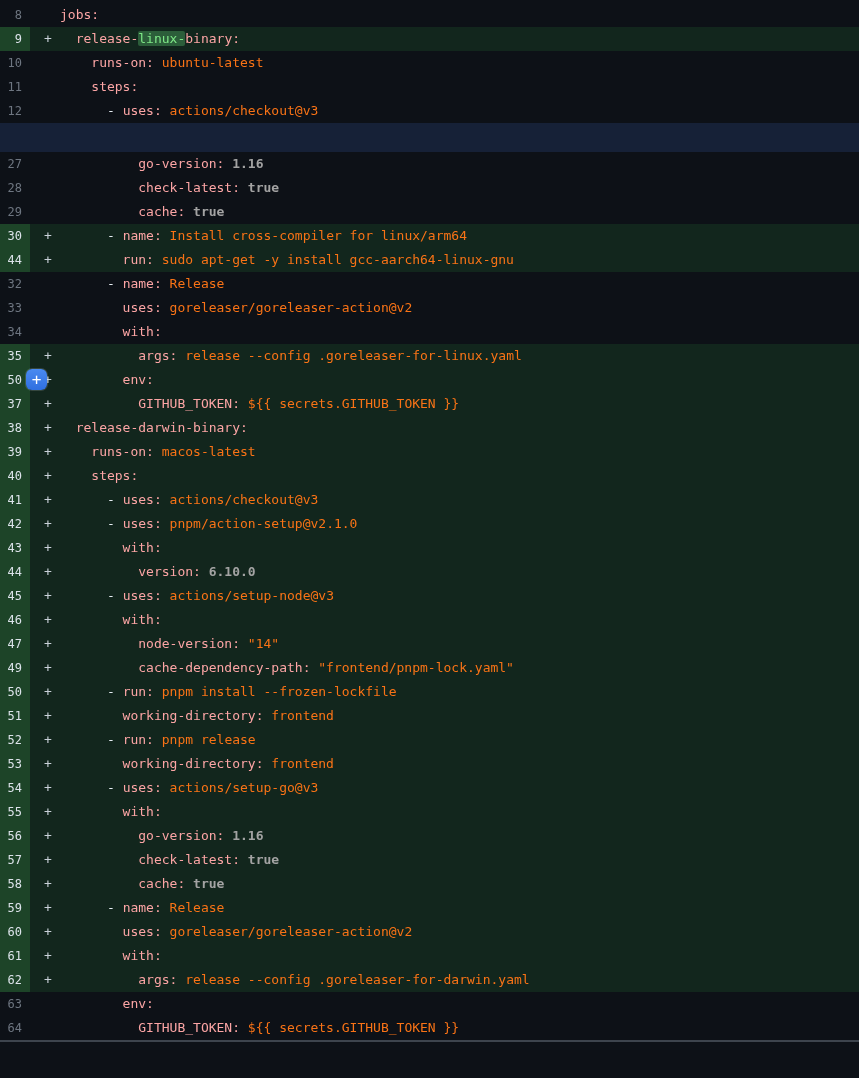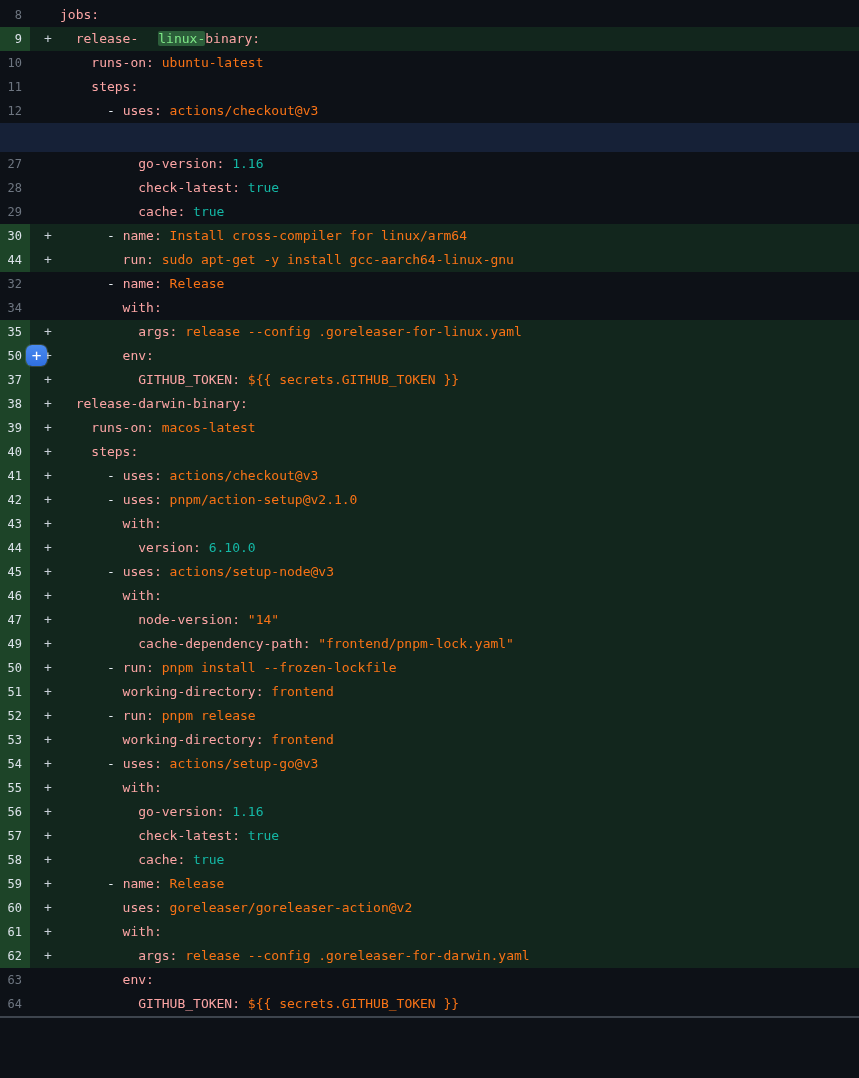--- a/index.html
+++ b/index.html
@@ -16,23 +16,23 @@
     flex:0 0 30px;width:30px;box-sizing:border-box;
     text-align:right;padding-right:8px;
     color:#6e7681;font-size:12px;cursor:pointer;user-select:none;
   }
   .row.add{background:#12261d;}
   .row.add .num{background:#1d4428;color:#dce3ea;}
   .row .content{flex:1;padding-left:14px;white-space:pre;overflow:hidden;}
   .marker{display:inline-block;width:16px;color:#c9d1d9;}
   .t-key{color:#fca5a5;}
   .t-str{color:#f97316;}
-  .t-const{color:#14b8a6;}
+  .t-const{color:#a3a3a3;font-weight:bold;}
   .t-plain{color:#e6edf3;}
-  .t-keyhl{color:#7ee787;background:#2c5e3a;border-radius:2px;margin-left:20px;}
+  .t-keyhl{color:#7ee787;background:#2c5e3a;border-radius:2px;}
   .hunk{height:29px;background:#162137;cursor:pointer;}
   .comment-btn{
     position:absolute;left:26px;top:1px;width:21px;height:21px;
     background:linear-gradient(#4a8af0,#2f6fe0);
     color:#ffffff;border:none;border-radius:6px;
     font-size:16px;line-height:20px;text-align:center;padding:0;
     cursor:pointer;font-family:inherit;z-index:2;box-shadow:0 0 0 1px rgba(255,255,255,.15);
   }
   .diff-footer{border-top:2px solid #3d444d;height:12px;background:#0d1117;}
 </style>
@@ -79,20 +79,24 @@
     </div>
     <div class="row add">
       <div class="num">44</div>
       <div class="content"><span class="marker">+</span><span class="t-key">        run:</span><span class="t-str"> sudo apt-get -y install gcc-aarch64-linux-gnu</span></div>
     </div>
     <div class="row context">
       <div class="num">32</div>
       <div class="content"><span class="marker"> </span><span class="t-plain">      - </span><span class="t-key">name:</span><span class="t-str"> Release</span></div>
     </div>
     <div class="row context">
+      <div class="num">33</div>
+      <div class="content"><span class="marker"> </span><span class="t-key">        uses:</span><span class="t-str"> goreleaser/goreleaser-action@v2</span></div>
+    </div>
+    <div class="row context">
       <div class="num">34</div>
       <div class="content"><span class="marker"> </span><span class="t-key">        with:</span></div>
     </div>
     <div class="row add">
       <div class="num">35</div>
       <div class="content"><span class="marker">+</span><span class="t-key">          args:</span><span class="t-str"> release --config .goreleaser-for-linux.yaml</span></div>
     </div>
     <div class="row add">
       <div class="num">50</div>
       <div class="content"><span class="marker">+</span><span class="t-key">        env:</span></div>

